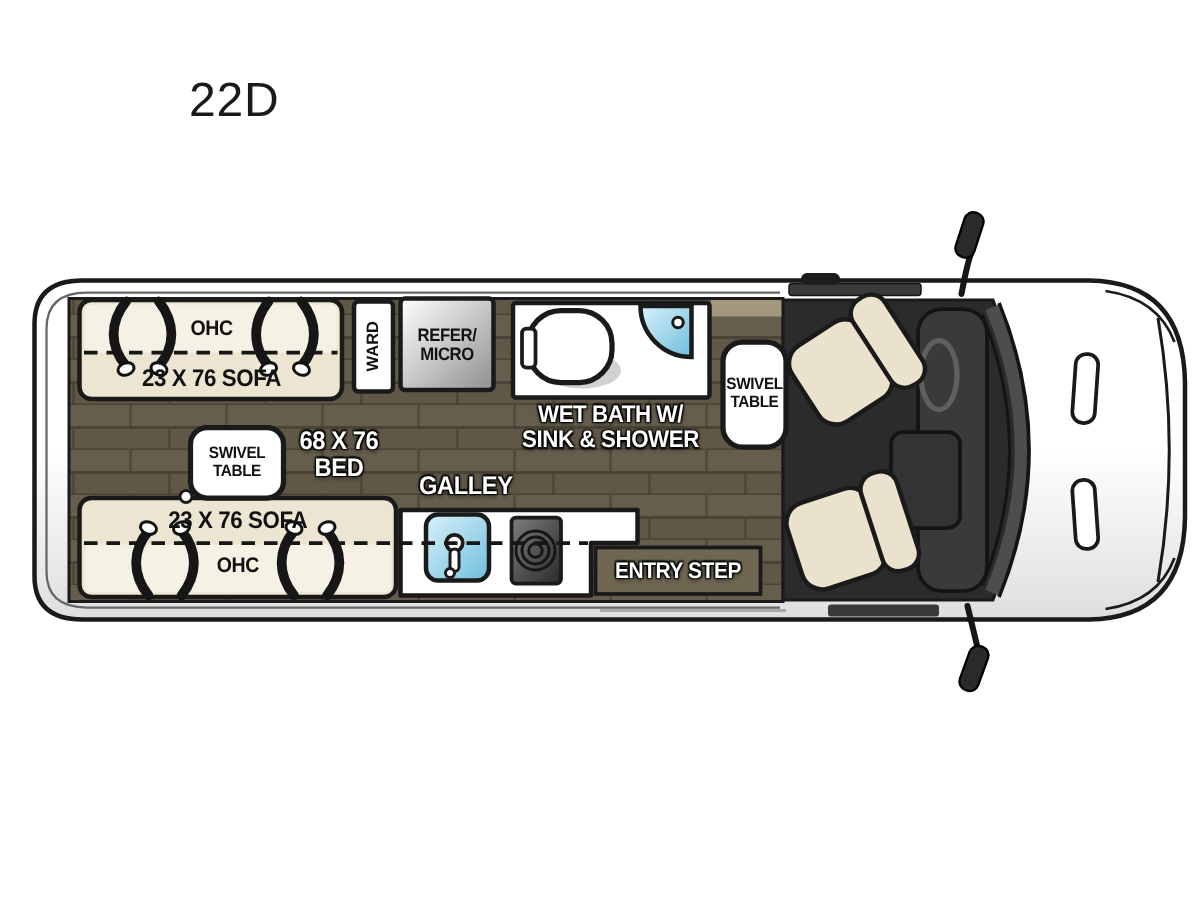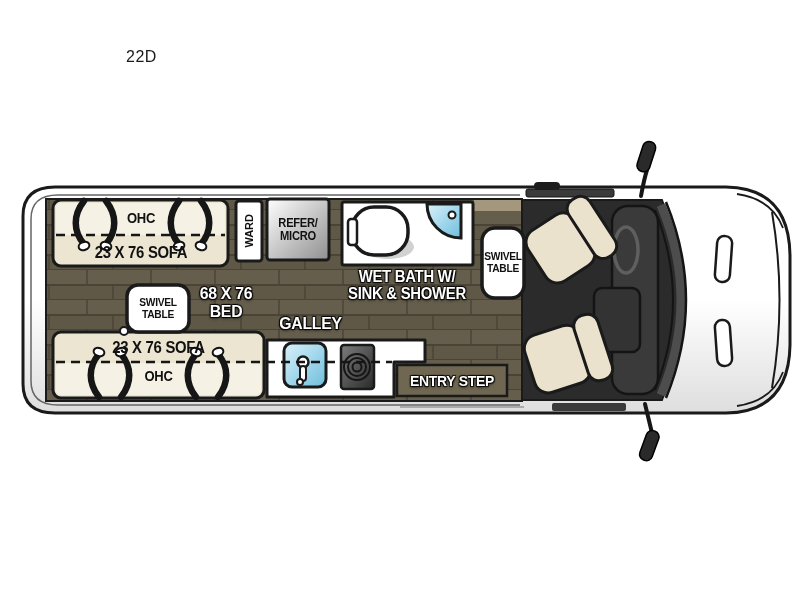--- a/index.html
+++ b/index.html
@@ -15,21 +15,21 @@
   .lbl span{display:block;}
   .cond{transform:scaleX(.93);transform-origin:center;}
   .lbl-light{
     color:var(--label-light);
     text-shadow:-1px -1px 1px rgba(0,0,0,.85),1px -1px 1px rgba(0,0,0,.85),
                 -1px 1px 1px rgba(0,0,0,.85),1px 1px 1px rgba(0,0,0,.85),
                 0 2px 3px rgba(0,0,0,.45);
   }
   .flexc{display:flex;align-items:center;justify-content:center;flex-direction:column;}
   .title{
-    position:absolute;left:126px;top:48px;font-size:16px;font-weight:500;
+    position:absolute;left:126px;top:48px;font-size:32px;font-weight:500;
     color:#1a1a1a;letter-spacing:.5px;
   }
   .vert-label{position:absolute;display:flex;align-items:center;justify-content:center;}
   .vert-label span{
     writing-mode:vertical-rl;transform:rotate(180deg);
     font-weight:bold;font-size:11px;color:var(--label-dark);letter-spacing:0;
   }
 </style>
 </head>
 <body>

